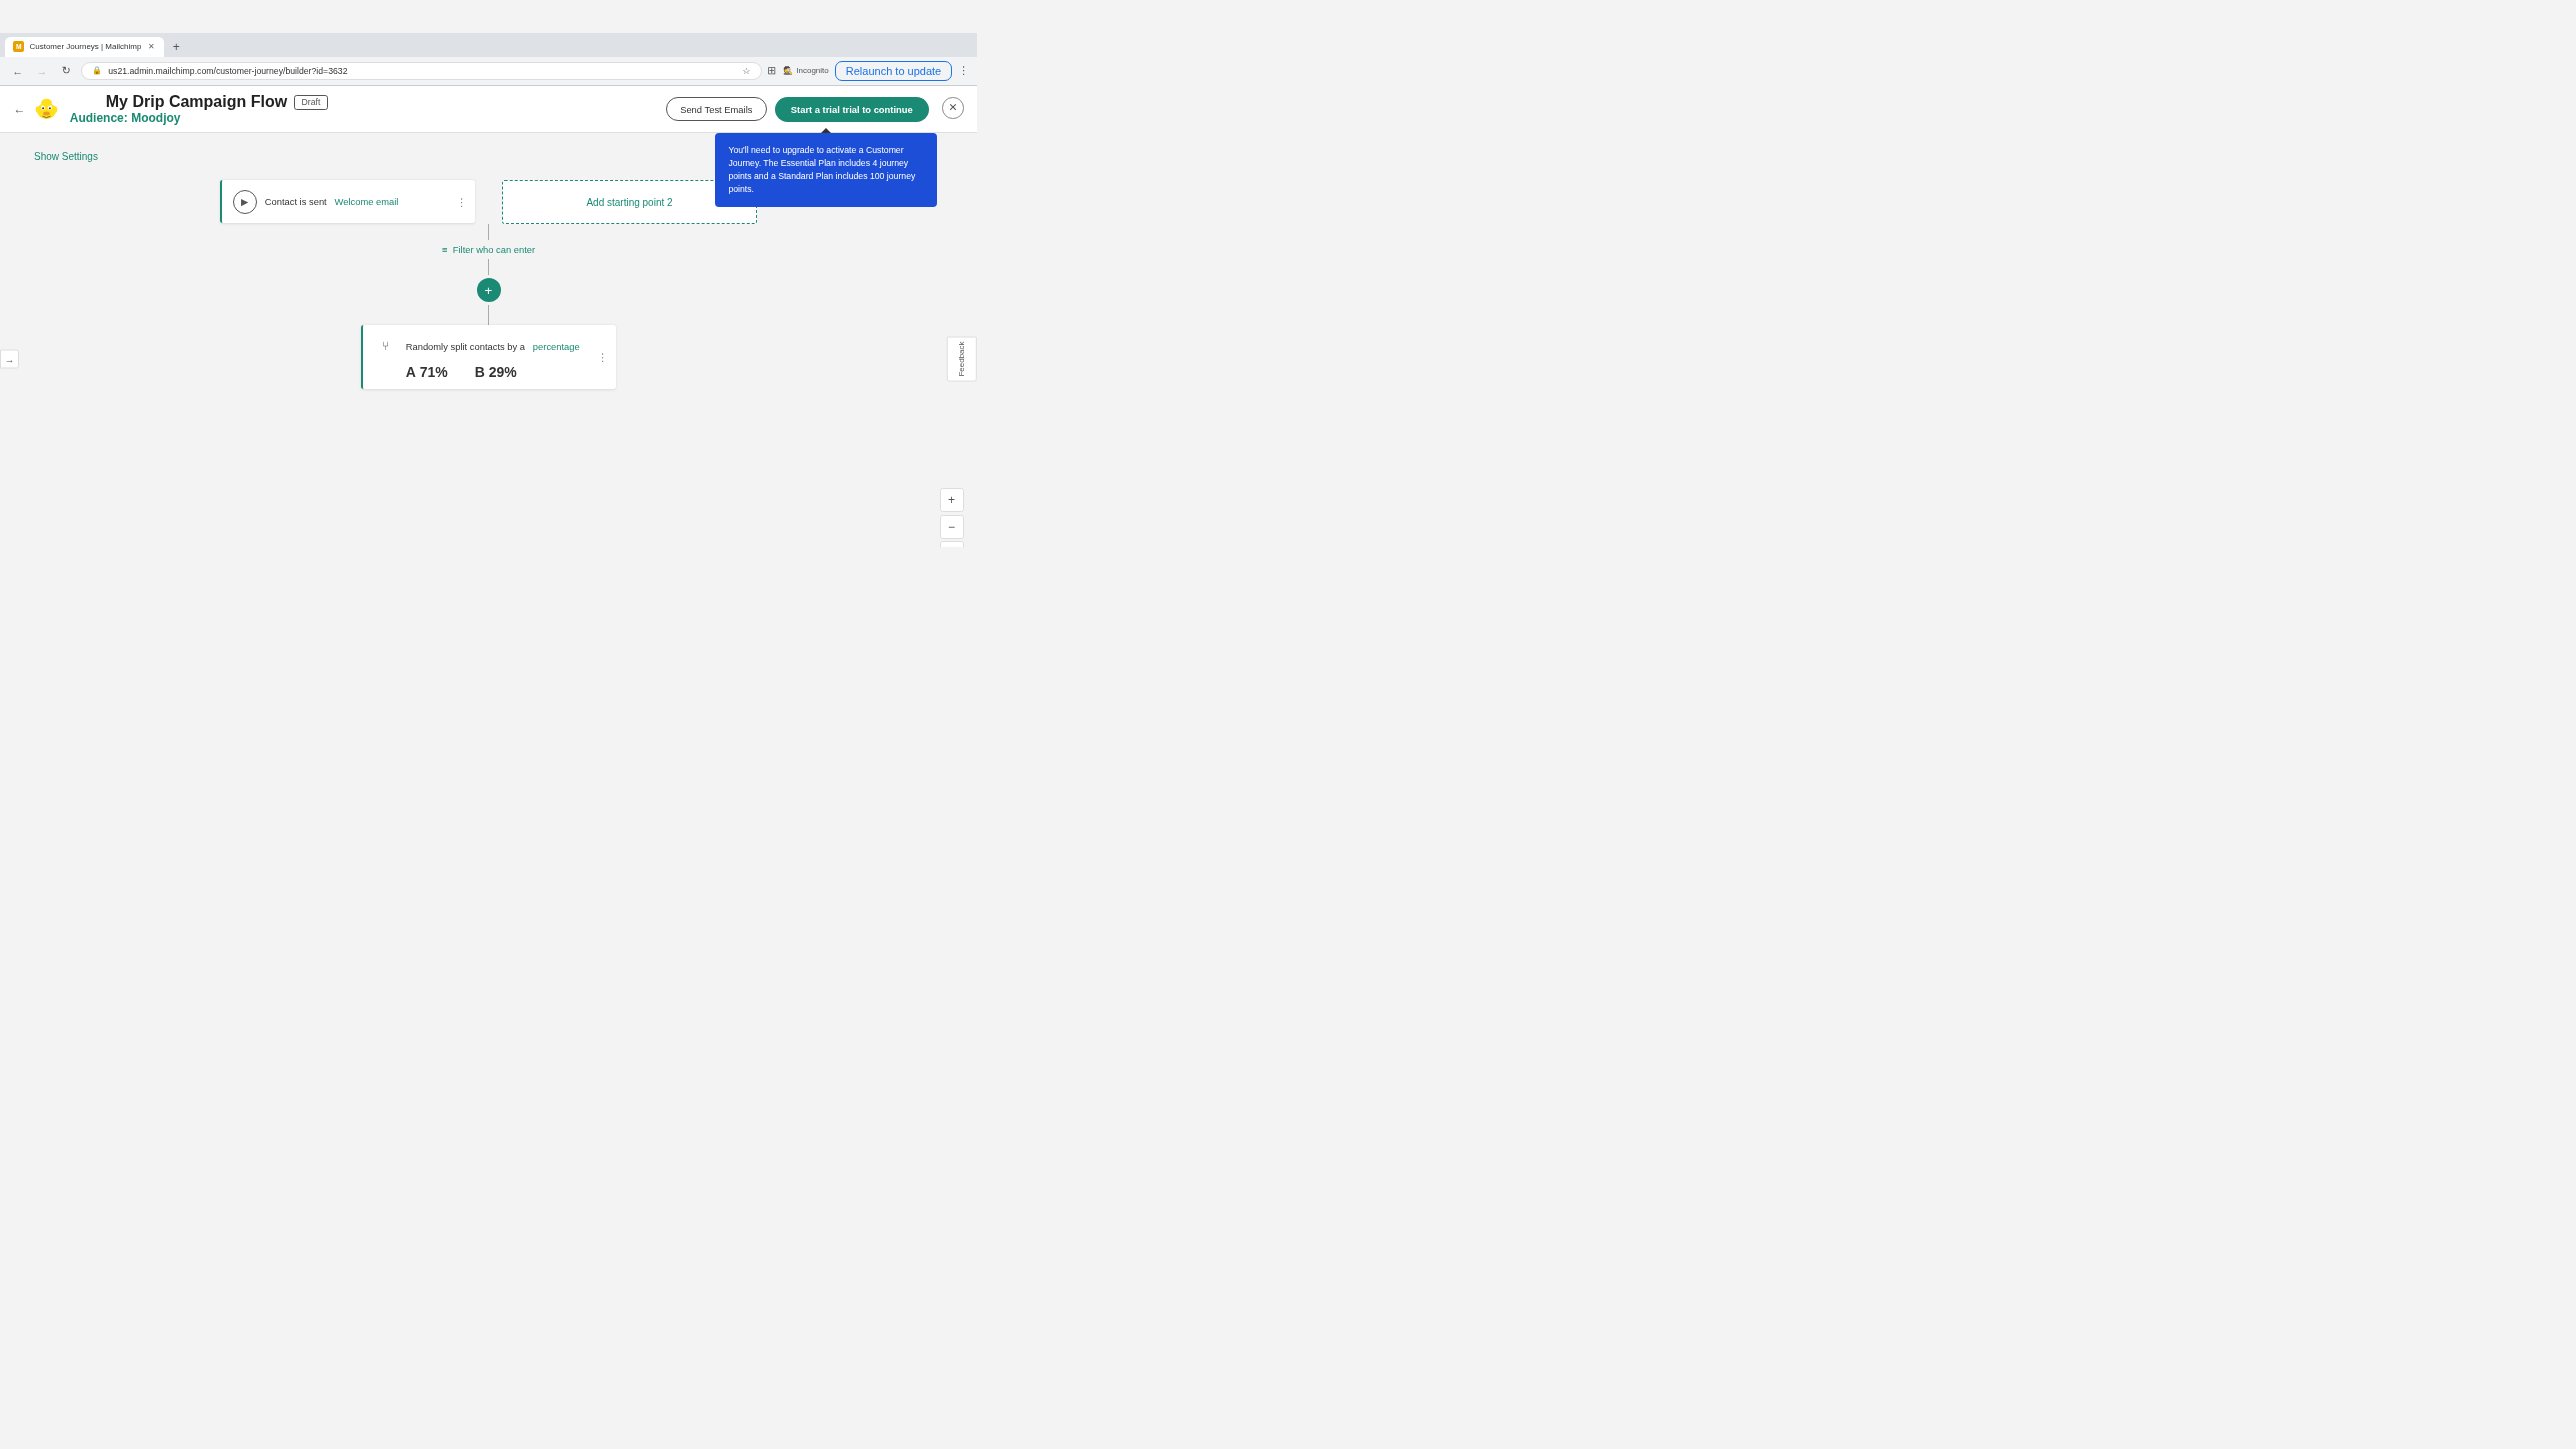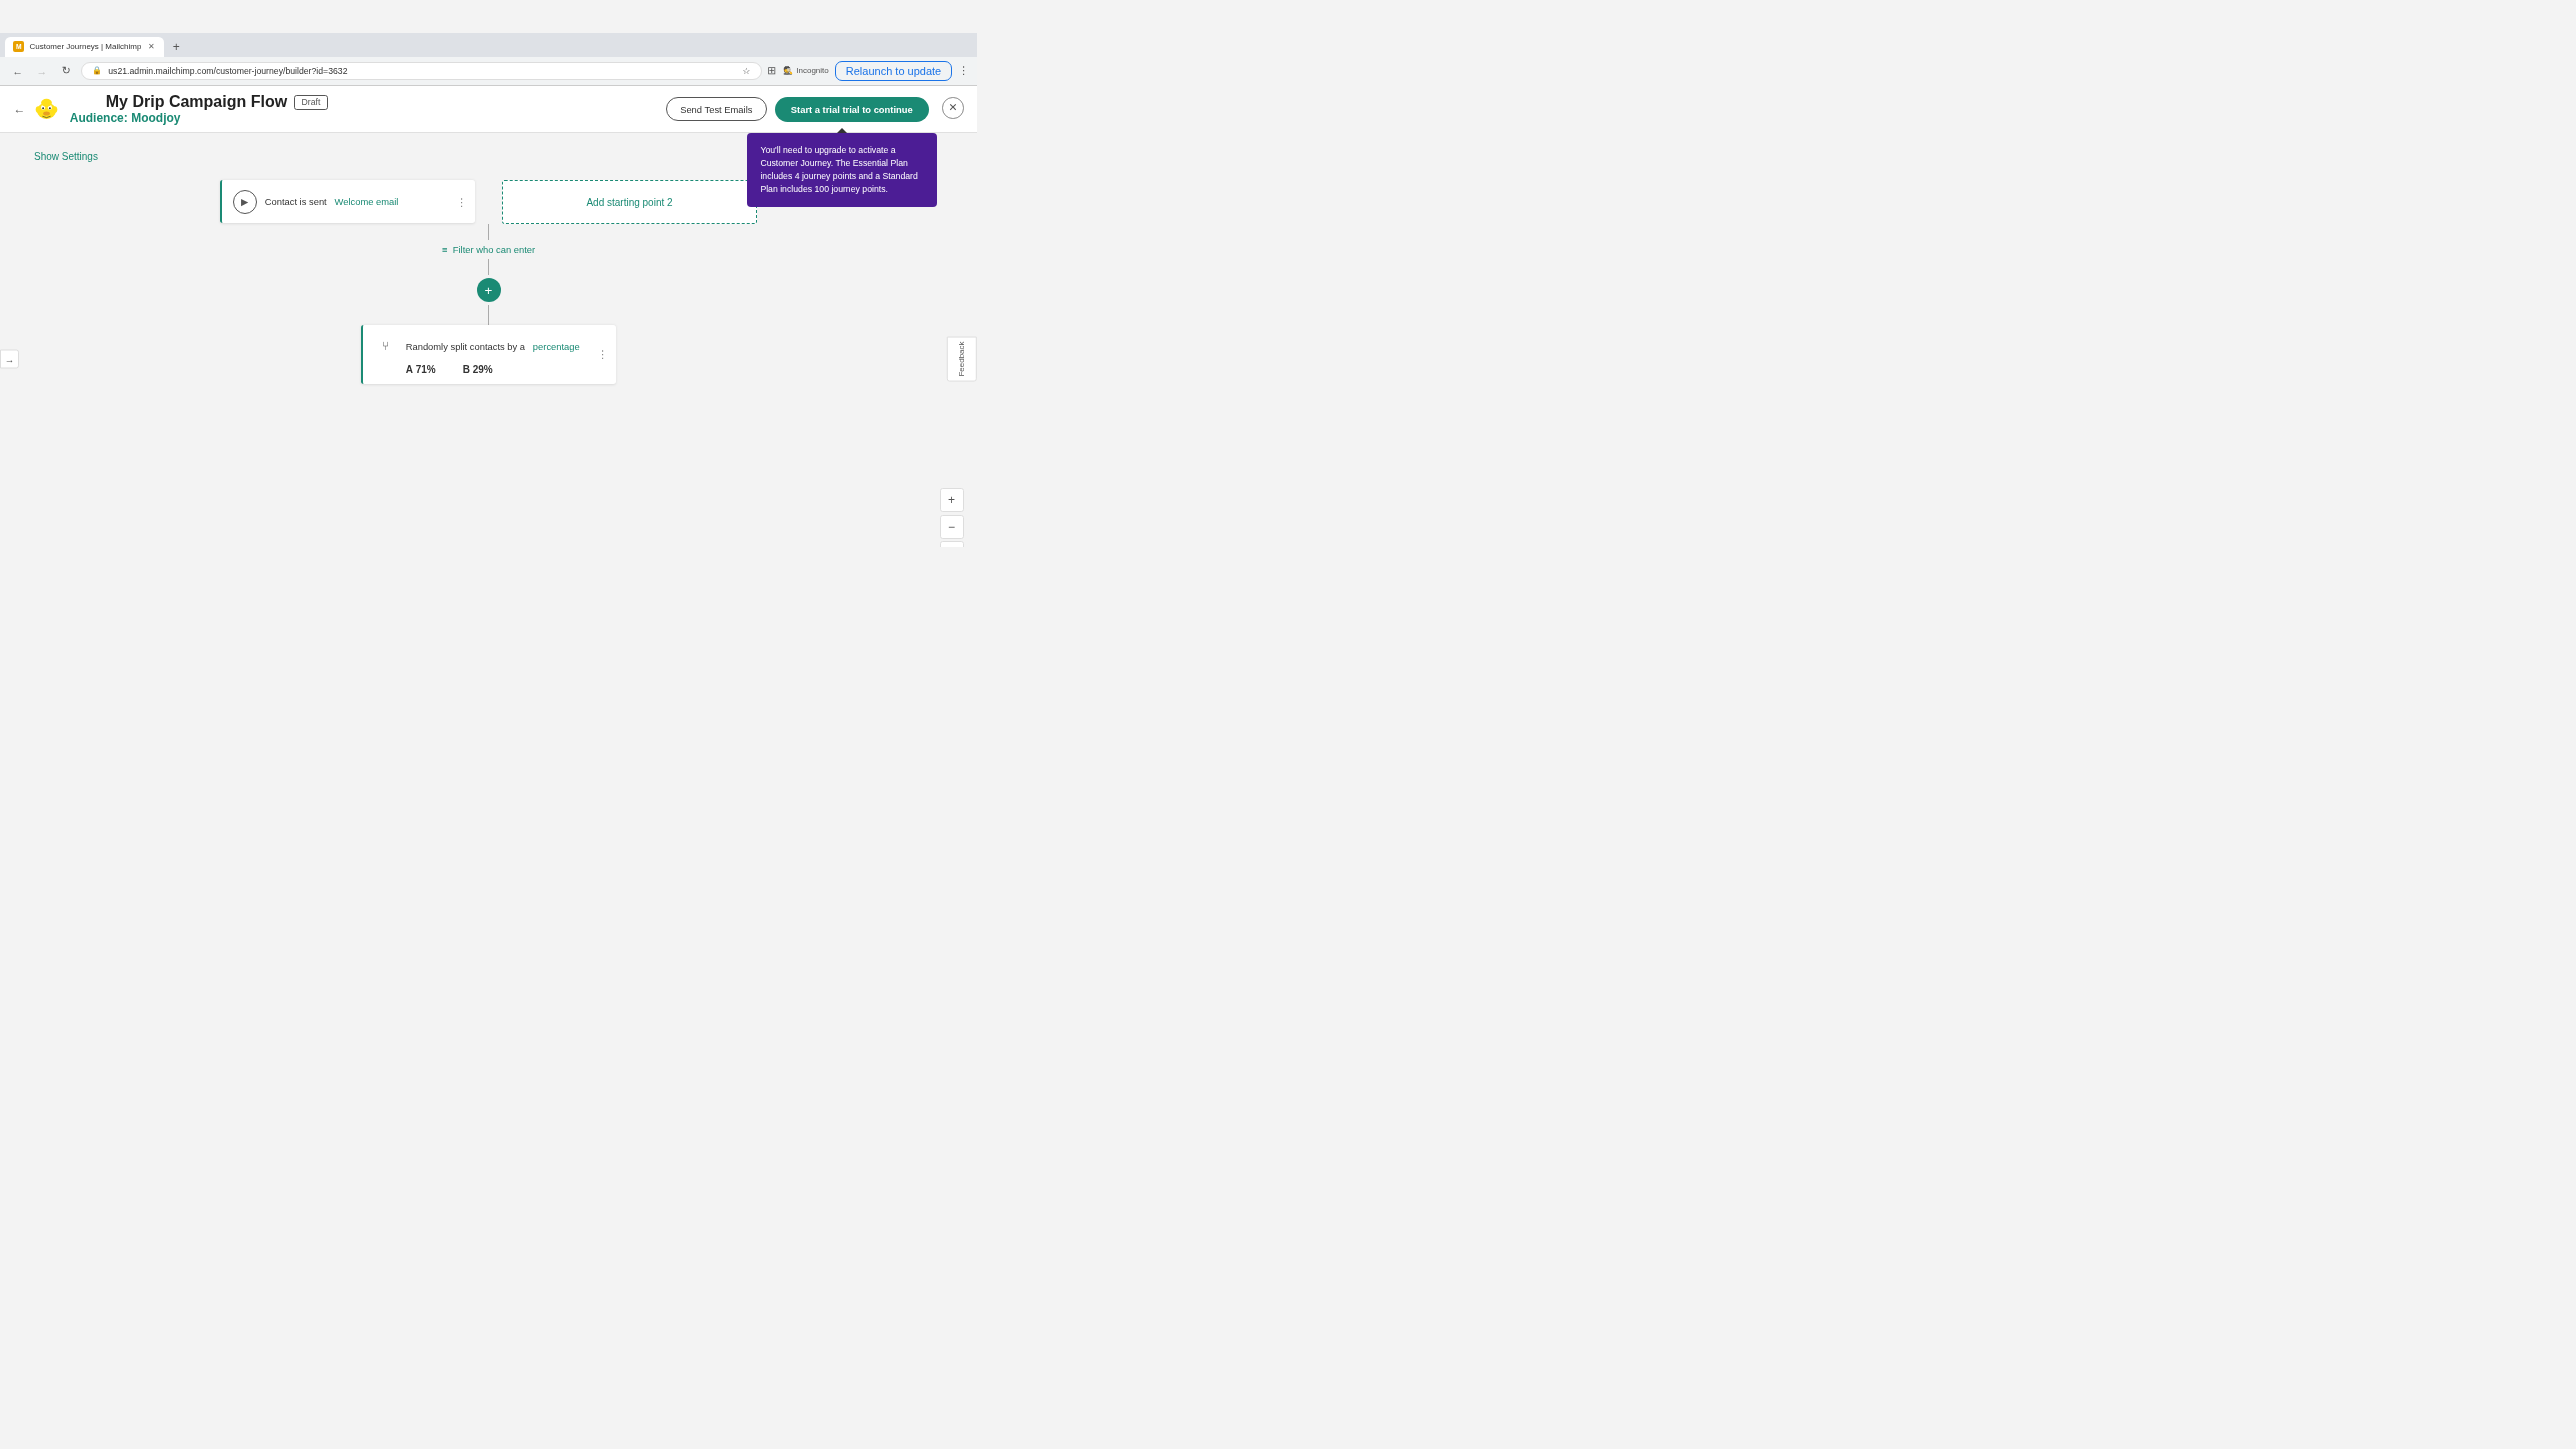--- a/index.html
+++ b/index.html
@@ -225,25 +225,25 @@
       cursor: pointer;
       font-size: 10.7px;
       margin-left: 5.4px;
     }
 
     
     .upgrade-tooltip {
       position: absolute;
       top: 47px;
       right: 40px;
-      background: #4c1d95;
+      background: #1d4ed8;
       color: #fff;
       border-radius: 4px;
       padding: 10.7px 13.4px;
-      width: 190px;
+      width: 222px;
       font-size: 8.7px;
       line-height: 1.5;
       z-index: 100;
     }
     .upgrade-tooltip::before {
       content: '';
       position: absolute;
       top: -5.4px;
       left: 50%;
       transform: translateX(-50%);
@@ -451,21 +451,21 @@
       color: #555;
       font-size: 12px;
     }
     .split-ab-row {
       display: flex;
       gap: 27px;
       margin-top: 2.7px;
       padding-left: 32px;
     }
     .split-label {
-      font-size: 10px;
+      font-size: 14px;
       color: #555;
     }
     .split-label span {
       font-weight: 600;
       color: #333;
     }
 
     
     .zoom-controls {
       position: absolute;

